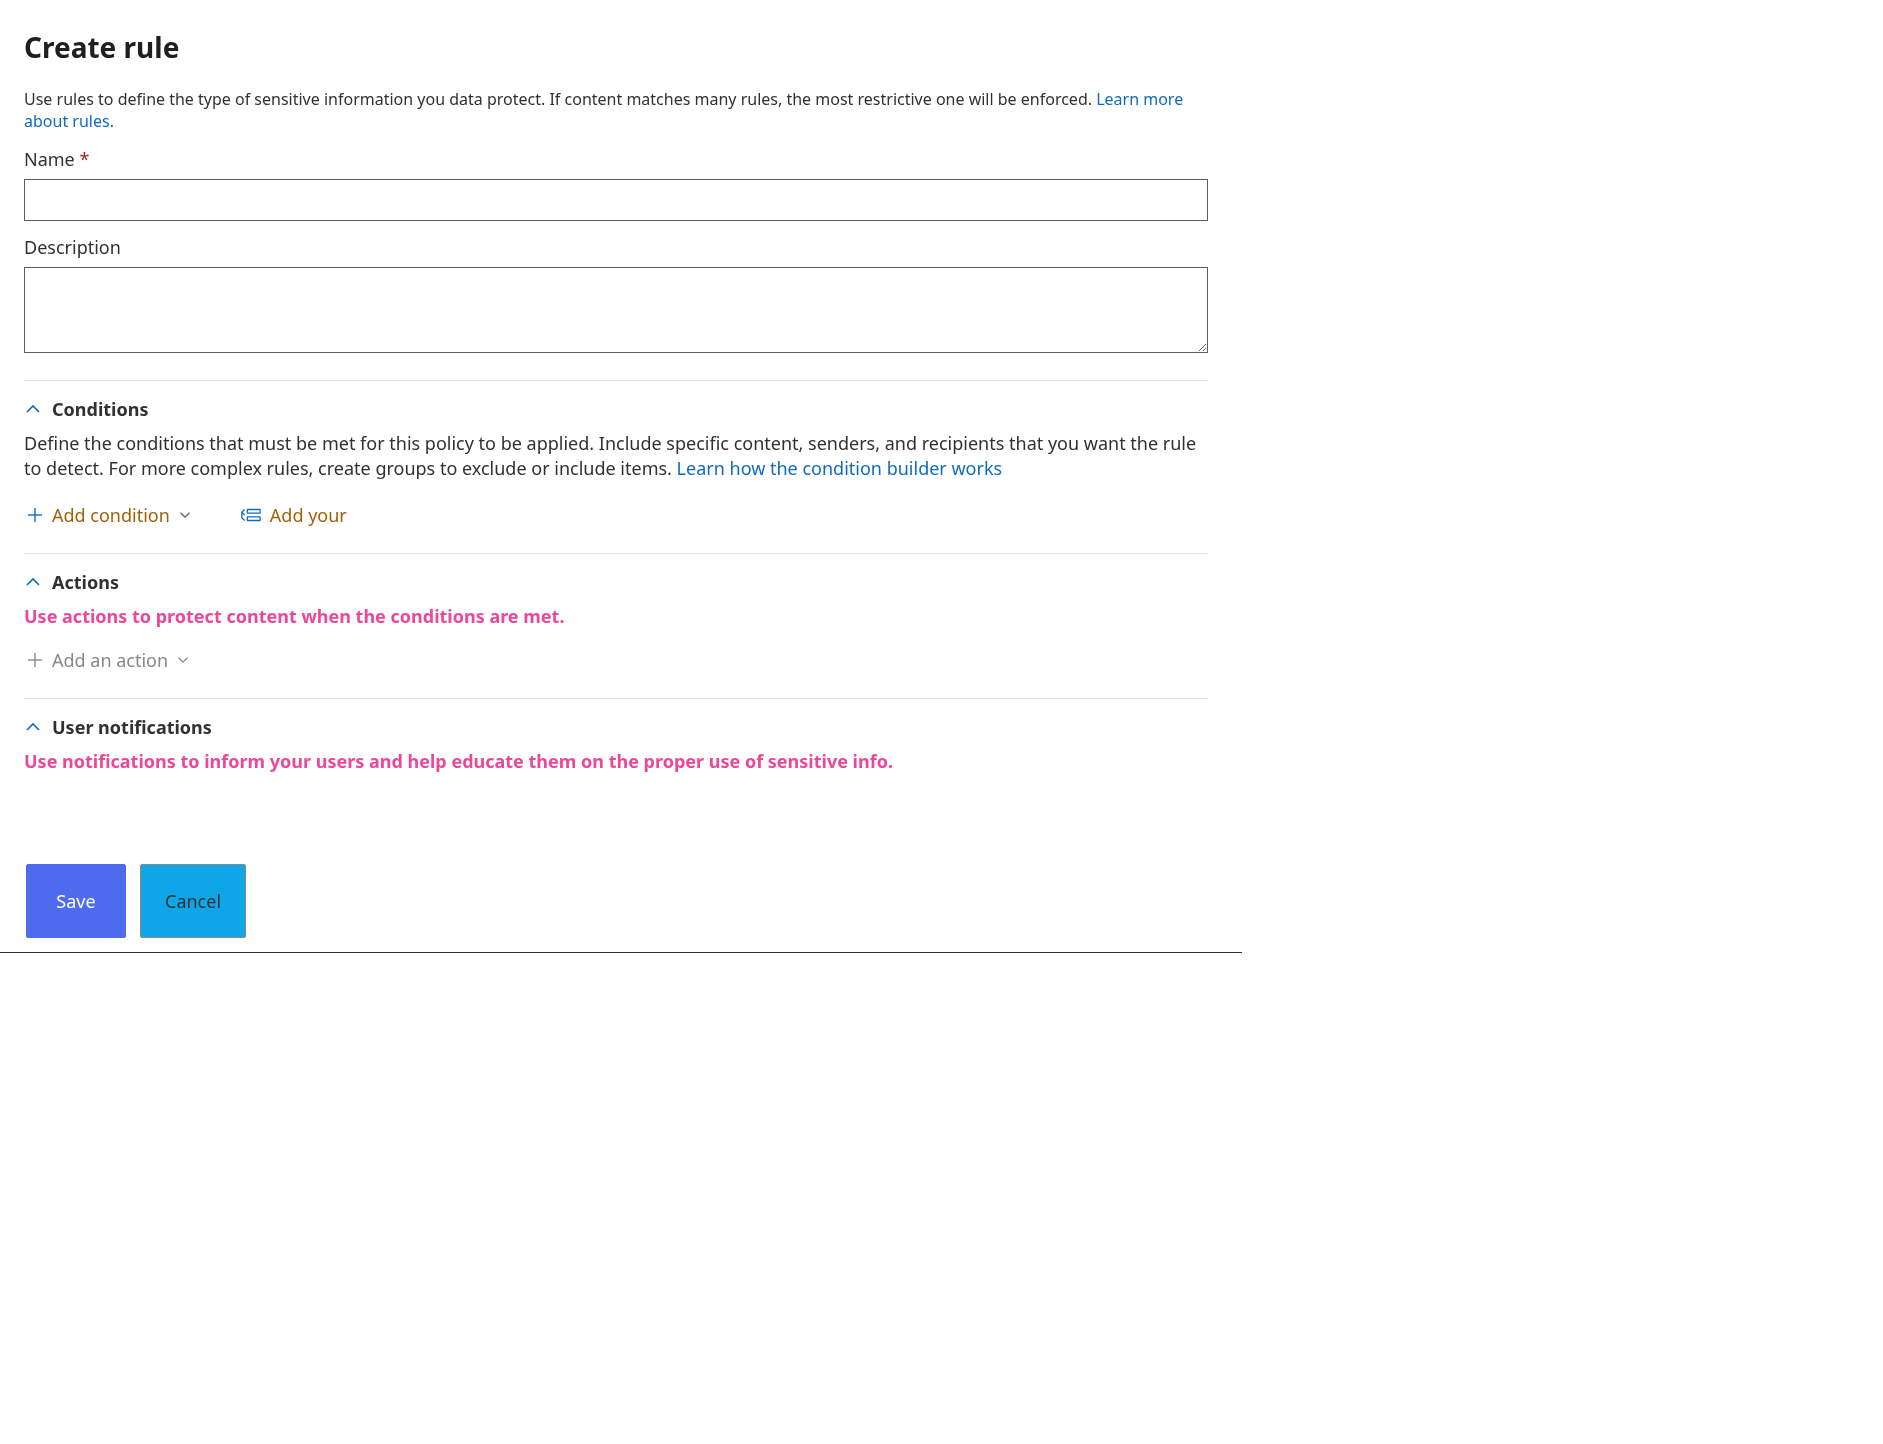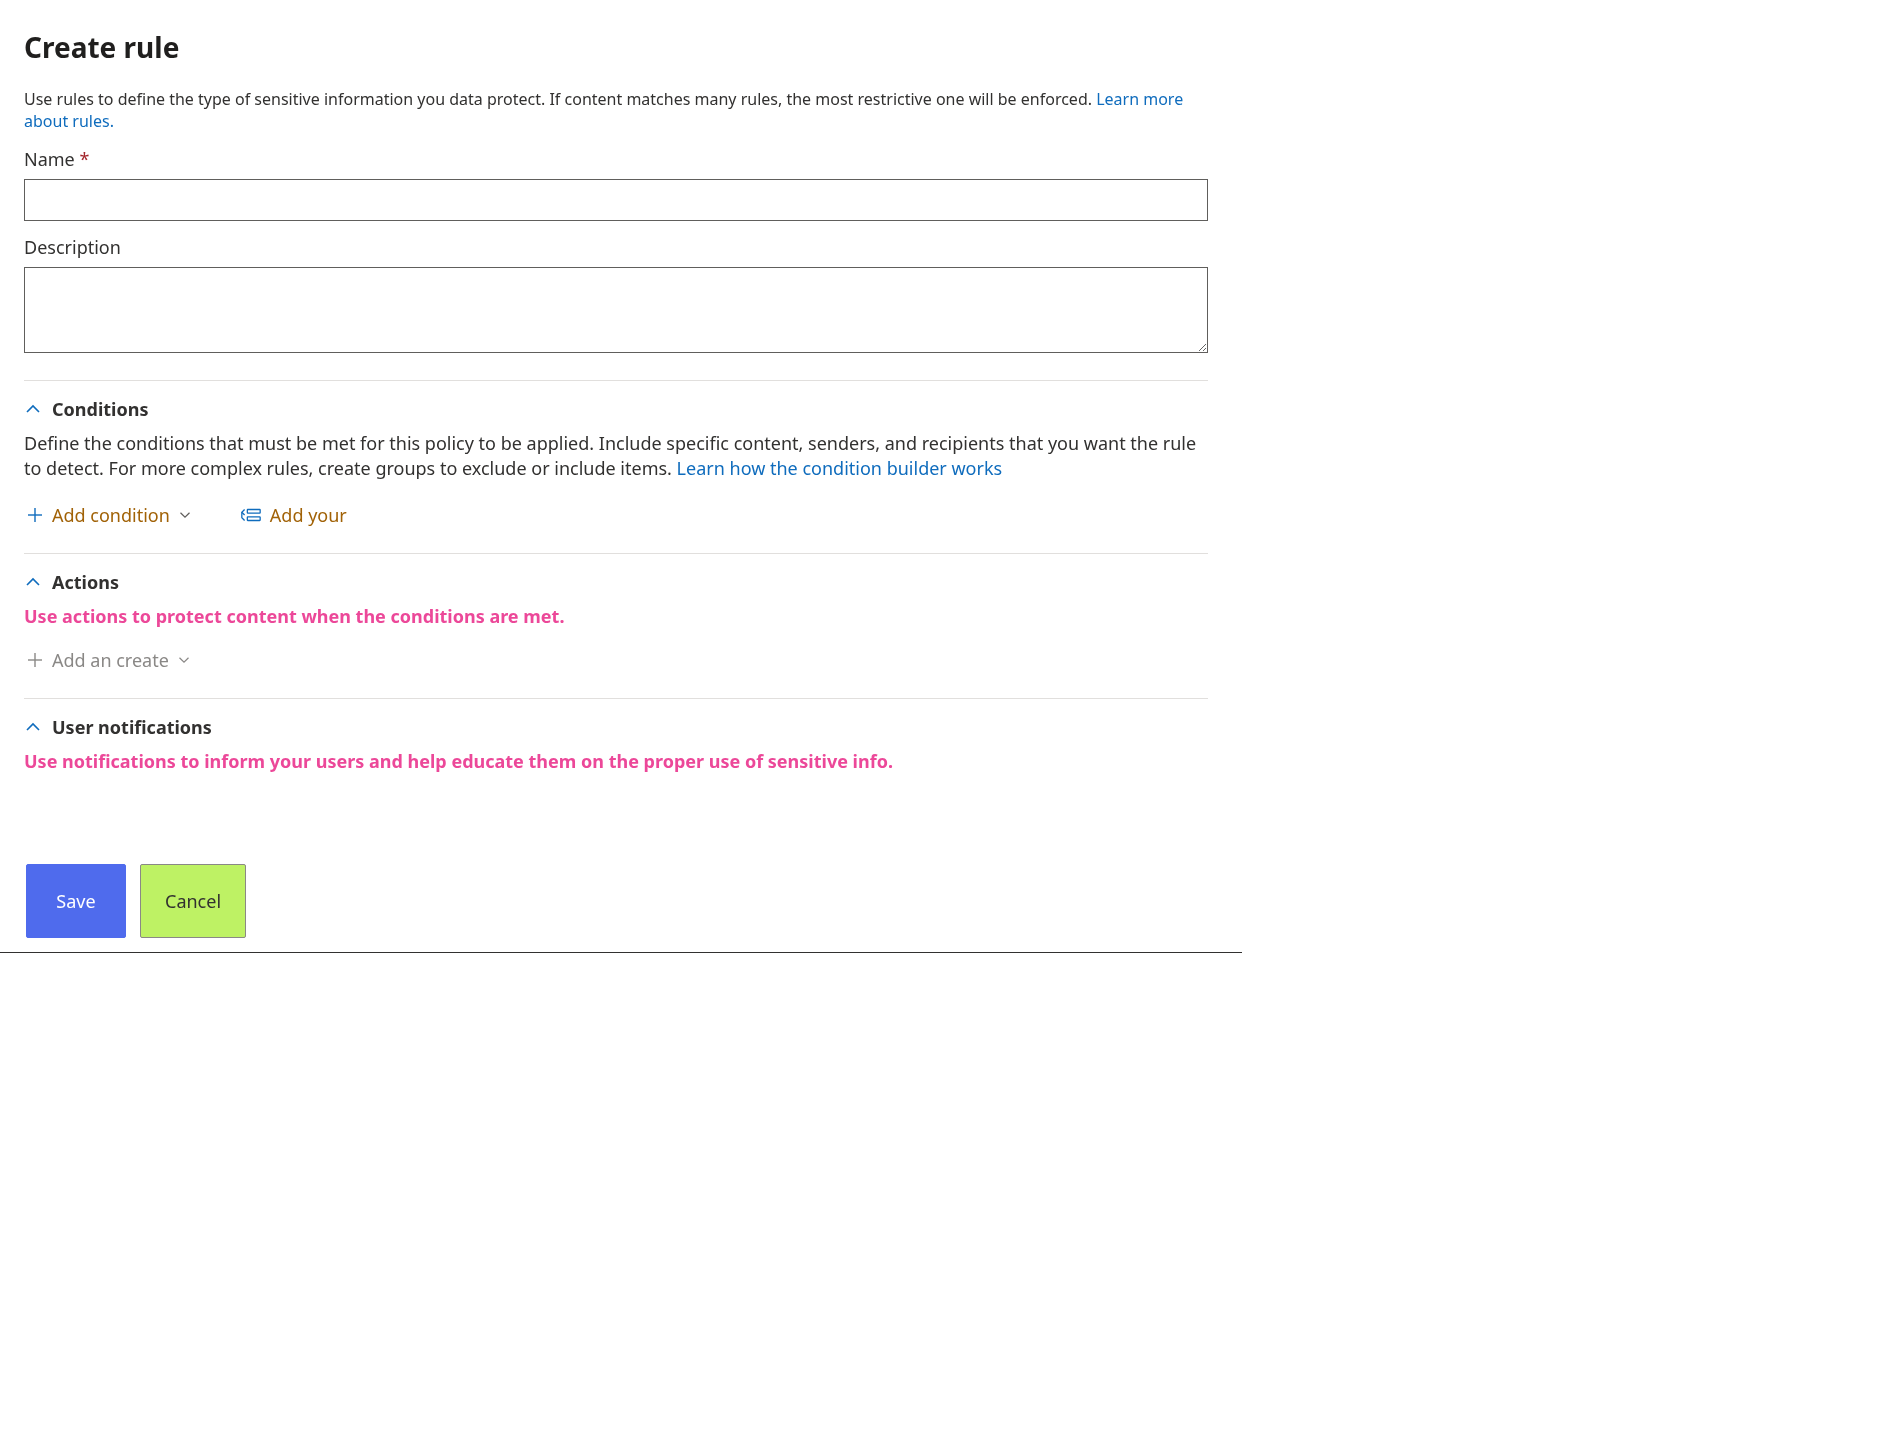--- a/index.html
+++ b/index.html
@@ -194,21 +194,21 @@
       border-radius: 2px;
       cursor: pointer;
       min-width: 100px;
     }
     .btn.primary {
       background: #4f6bed;
       color: #fff;
       border: 1px solid #4f6bed;
     }
     .btn.secondary {
-      background: #bef264;
+      background: #0ea5e9;
       color: #323130;
       border: 1px solid #8a8886;
     }
   </style>
 </head>
 <body>
 
 <div class="content">
 
   <h1 class="page-title">Create rule</h1>
@@ -280,21 +280,21 @@
     </div>
     <p class="section-subdesc">Use actions to protect content when the conditions are met.</p>
     <div class="action-row">
       <button class="action-btn muted">
         <span class="plus-icon muted">
           <svg viewBox="0 0 16 16" width="16" height="16" fill="none" stroke="currentColor" stroke-width="1.4">
               <line x1="8" y1="1" x2="8" y2="15"></line>
               <line x1="1" y1="8" x2="15" y2="8"></line>
             </svg>
         </span>
-        <span>Add an create</span>
+        <span>Add an action</span>
         <span class="chevron-down-icon muted">
           <svg viewBox="0 0 16 16" width="12" height="12" fill="none" stroke="currentColor" stroke-width="1.6">
               <polyline points="2,5 8,11 14,5"></polyline>
             </svg>
         </span>
       </button>
     </div>
   </div>
 
   

